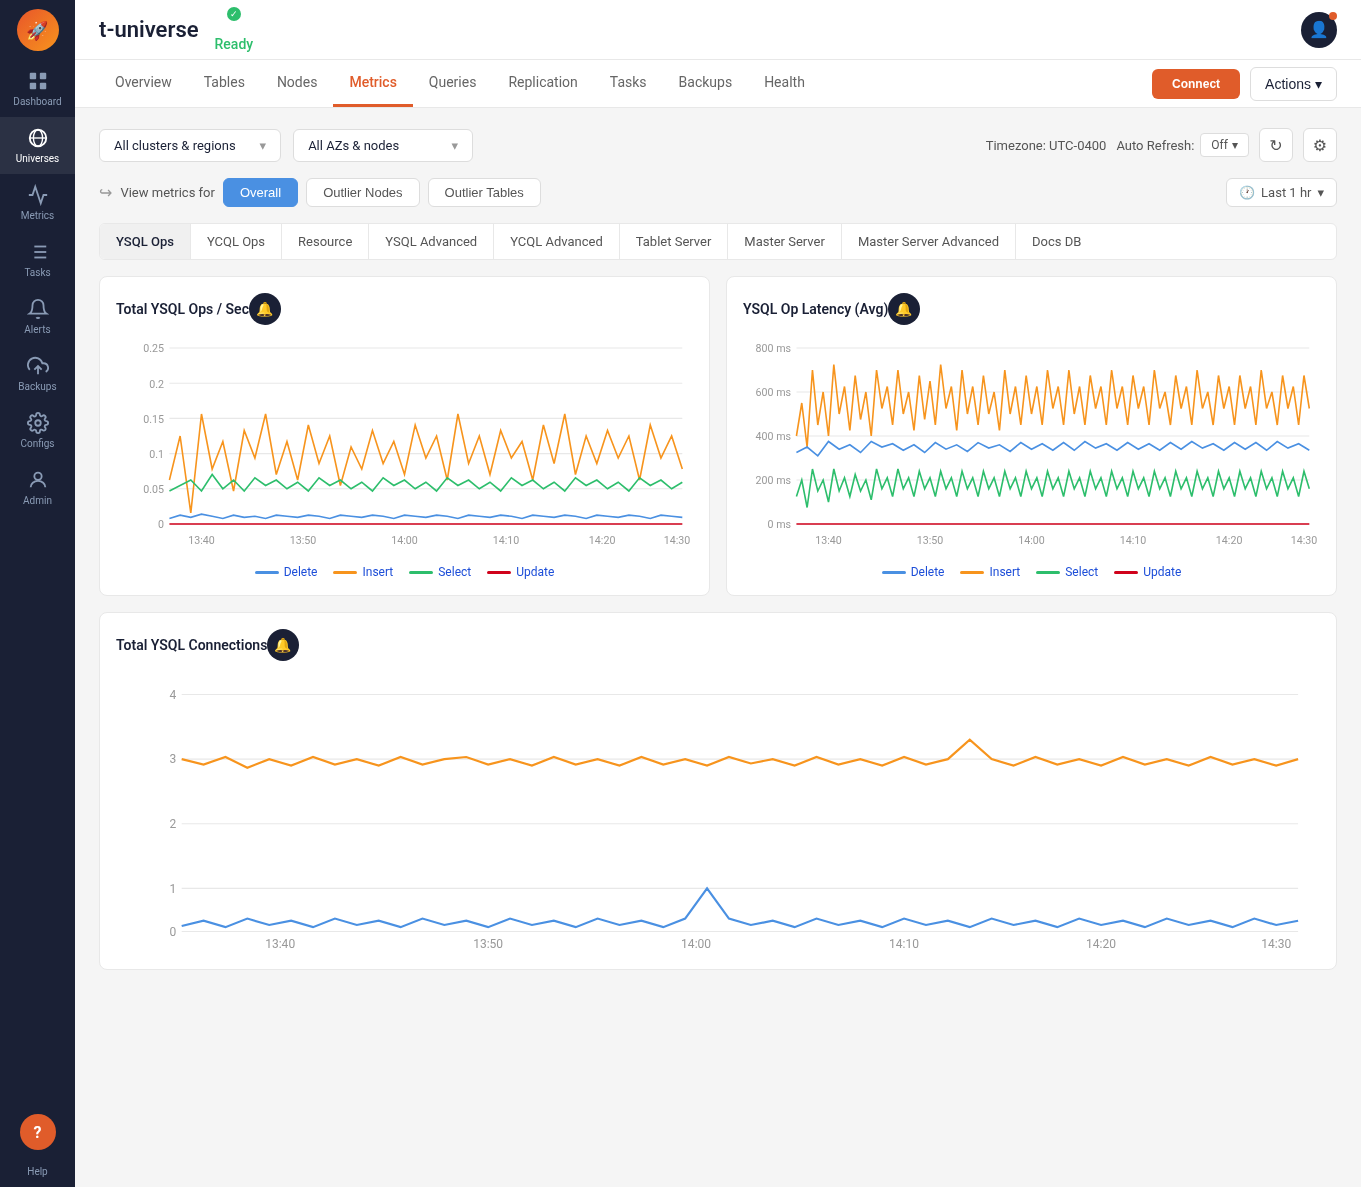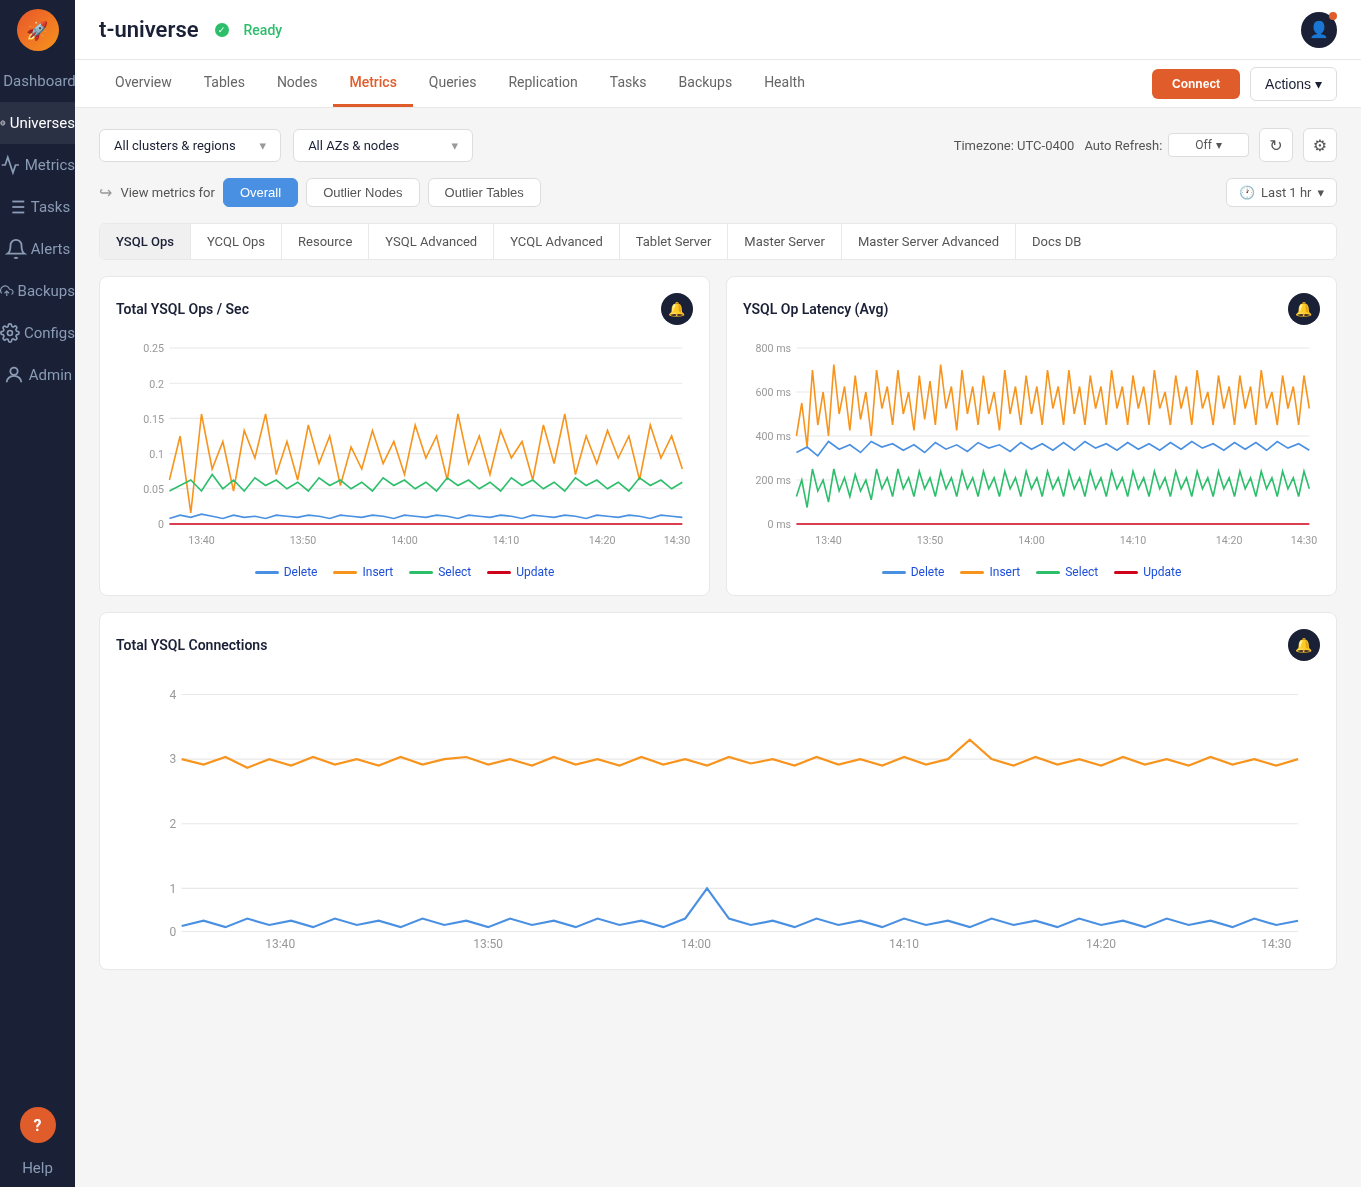--- a/index.html
+++ b/index.html
@@ -32,26 +32,26 @@
       display: flex;
       align-items: center;
       justify-content: center;
       color: white;
       font-size: 18px;
       font-weight: bold;
     }
     .sidebar-item {
       width: 75px;
       display: flex;
-      flex-direction: row;
+      flex-direction: column;
       align-items: center;
       justify-content: center;
       padding: 10px 0;
       color: #8a9bb5;
-      font-size: 15px;
+      font-size: 10px;
       cursor: pointer;
       text-align: center;
       gap: 4px;
     }
     .sidebar-item.active { color: white; background: rgba(255,255,255,0.08); }
     .sidebar-item svg { width: 22px; height: 22px; }
     .sidebar-bottom {
       margin-top: auto;
       width: 100%;
       display: flex;
@@ -97,20 +97,21 @@
       color: #1a2035;
       margin-right: 16px;
     }
     .status-badge {
       display: flex;
       align-items: center;
       gap: 15px;
       color: #2dbe6c;
       font-size: 14px;
       font-weight: 500;
+      flex-direction: column;
     }
     .status-dot {
       width: 14px;
       height: 14px;
       border-radius: 50%;
       background: #2dbe6c;
       display: flex;
       align-items: center;
       justify-content: center;
     }
@@ -237,21 +238,21 @@
       display: flex;
       align-items: center;
       gap: 6px;
       font-size: 13px;
       color: #555;
     }
     .refresh-toggle {
       background: white;
       border: 1px solid #ddd;
       border-radius: 4px;
-      padding: 4px 26px;
+      padding: 4px 10px;
       font-size: 12px;
       display: flex;
       align-items: center;
       gap: 4px;
     }
     .icon-btn {
       width: 34px;
       height: 34px;
       background: white;
       border: 1px solid #ddd;
@@ -336,21 +337,20 @@
     }
     .chart-card {
       background: white;
       border: 1px solid #e8e8e8;
       border-radius: 8px;
       padding: 16px;
     }
     .chart-header {
       display: flex;
       align-items: center;
-      justify-content: space-between;
       margin-bottom: 12px;
     }
     .chart-title {
       font-size: 14px;
       font-weight: 600;
       color: #1a2035;
     }
     .chart-bell {
       width: 32px;
       height: 32px;

